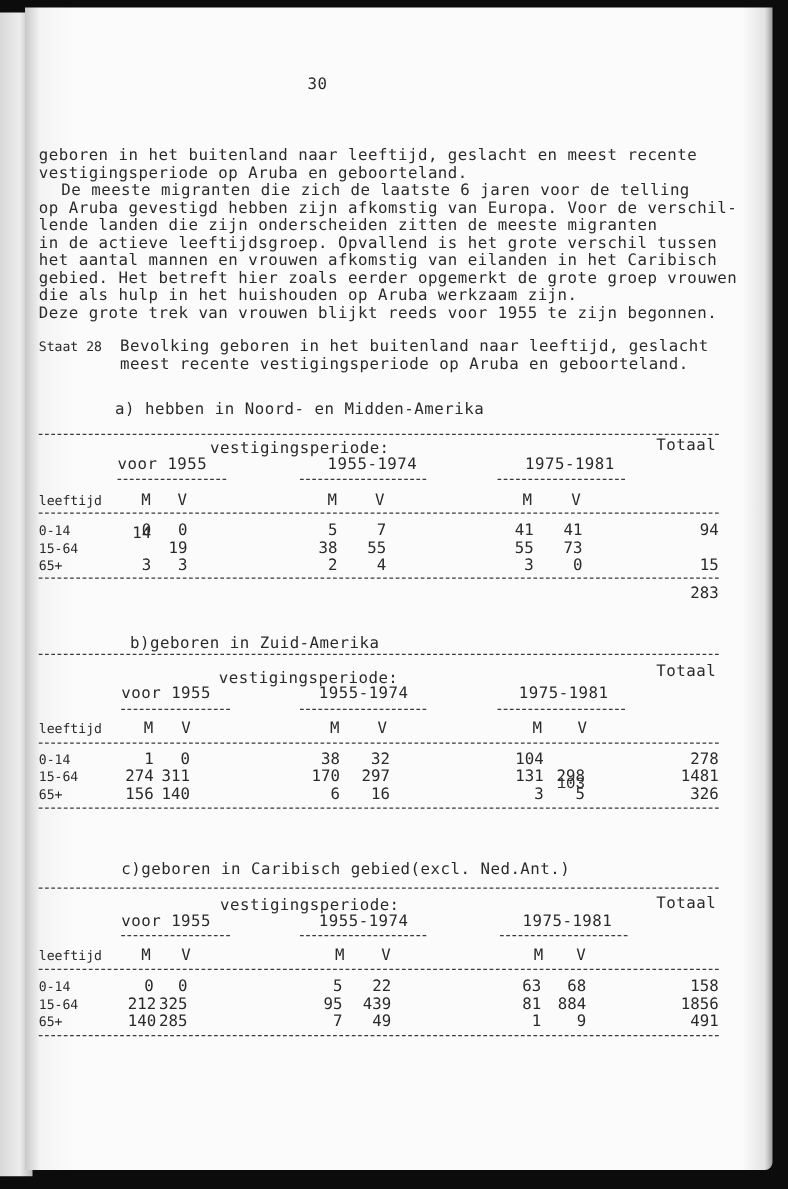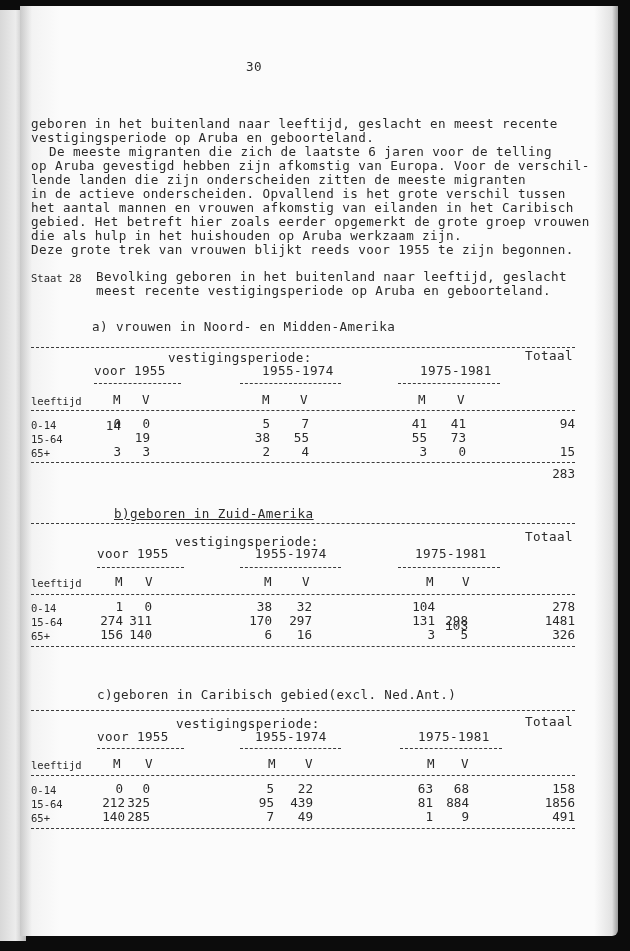--- a/index.html
+++ b/index.html
@@ -22,33 +22,33 @@
 <div class="page"></div>
 
 <div class="t" style="left:246px;top:60px;">30</div>
 
 <div>
   <div class="t" style="left:31px;top:117px;">geboren in het buitenland naar leeftijd, geslacht en meest recente</div>
   <div class="t" style="left:31px;top:131px;">vestigingsperiode op Aruba en geboorteland.</div>
   <div class="t" style="left:31px;top:145px;padding-left:18px;">De meeste migranten die zich de laatste 6 jaren voor de telling</div>
   <div class="t" style="left:31px;top:159px;">op Aruba gevestigd hebben zijn afkomstig van Europa. Voor de verschil-</div>
   <div class="t" style="left:31px;top:173px;">lende landen die zijn onderscheiden zitten de meeste migranten</div>
-  <div class="t" style="left:31px;top:187px;">in de actieve onderscheiden. Opvallend is het grote verschil tussen</div>
+  <div class="t" style="left:31px;top:187px;">in de actieve leeftijdsgroep. Opvallend is het grote verschil tussen</div>
   <div class="t" style="left:31px;top:201px;">het aantal mannen en vrouwen afkomstig van eilanden in het Caribisch</div>
   <div class="t" style="left:31px;top:215px;">gebied. Het betreft hier zoals eerder opgemerkt de grote groep vrouwen</div>
   <div class="t" style="left:31px;top:229px;">die als hulp in het huishouden op Aruba werkzaam zijn.</div>
   <div class="t" style="left:31px;top:243px;">Deze grote trek van vrouwen blijkt reeds voor 1955 te zijn begonnen.</div>
 </div>
 
 <div class="t sm" style="left:31px;top:271px;">Staat 28</div>
 <div class="t" style="left:96px;top:270px;">Bevolking geboren in het buitenland naar leeftijd, geslacht</div>
 <div class="t" style="left:96px;top:284px;">meest recente vestigingsperiode op Aruba en geboorteland.</div>
 
 <div>
-  <div class="t" style="left:92px;top:320px;">a) vrouwen in Noord- en Midden-Amerika</div>
+  <div class="t" style="left:92px;top:320px;">a) hebben in Noord- en Midden-Amerika</div>
   <div class="dash" style="left:31px;width:544px;top:347px;"></div>
   <div class="t" style="left:168px;top:351px;">vestigingsperiode:</div>
   <div class="t" style="left:525px;top:349px;">Totaal</div>
   <div class="t" style="left:94px;top:364px;">voor 1955</div>
   <div class="t" style="left:262px;top:364px;">1955-1974</div>
   <div class="t" style="left:420px;top:364px;">1975-1981</div>
   <div class="dash" style="left:94px;width:87px;top:383px;"></div>
   <div class="dash" style="left:240px;width:101px;top:383px;"></div>
   <div class="dash" style="left:398px;width:102px;top:383px;"></div>
   <div class="t sm" style="left:31px;top:394px;">leeftijd</div>
@@ -87,21 +87,21 @@
     <div class="num" style="right:360px;top:445px;">2</div>
     <div class="num" style="right:321px;top:445px;">4</div>
     <div class="num" style="right:203px;top:445px;">3</div>
     <div class="num" style="right:164px;top:445px;">0</div>
     <div class="num" style="right:55px;top:445px;">15</div>
   </div>
   <div class="dash" style="left:31px;width:544px;top:462px;"></div>
 </div>
 
 <div>
-  <div class="t" style="left:114px;top:507px;text-decoration:underline;">b)geboren in Zuid-Amerika</div>
+  <div class="t" style="left:104px;top:507px;">b)geboren in Zuid-Amerika</div>
   <div class="dash" style="left:31px;width:544px;top:523px;"></div>
   <div class="t" style="left:175px;top:535px;">vestigingsperiode:</div>
   <div class="t" style="left:525px;top:530px;">Totaal</div>
   <div class="t" style="left:97px;top:547px;">voor 1955</div>
   <div class="t" style="left:255px;top:547px;">1955-1974</div>
   <div class="t" style="left:415px;top:547px;">1975-1981</div>
   <div class="dash" style="left:97px;width:87px;top:567px;"></div>
   <div class="dash" style="left:240px;width:101px;top:567px;"></div>
   <div class="dash" style="left:398px;width:102px;top:567px;"></div>
   <div class="t sm" style="left:31px;top:576px;">leeftijd</div>

